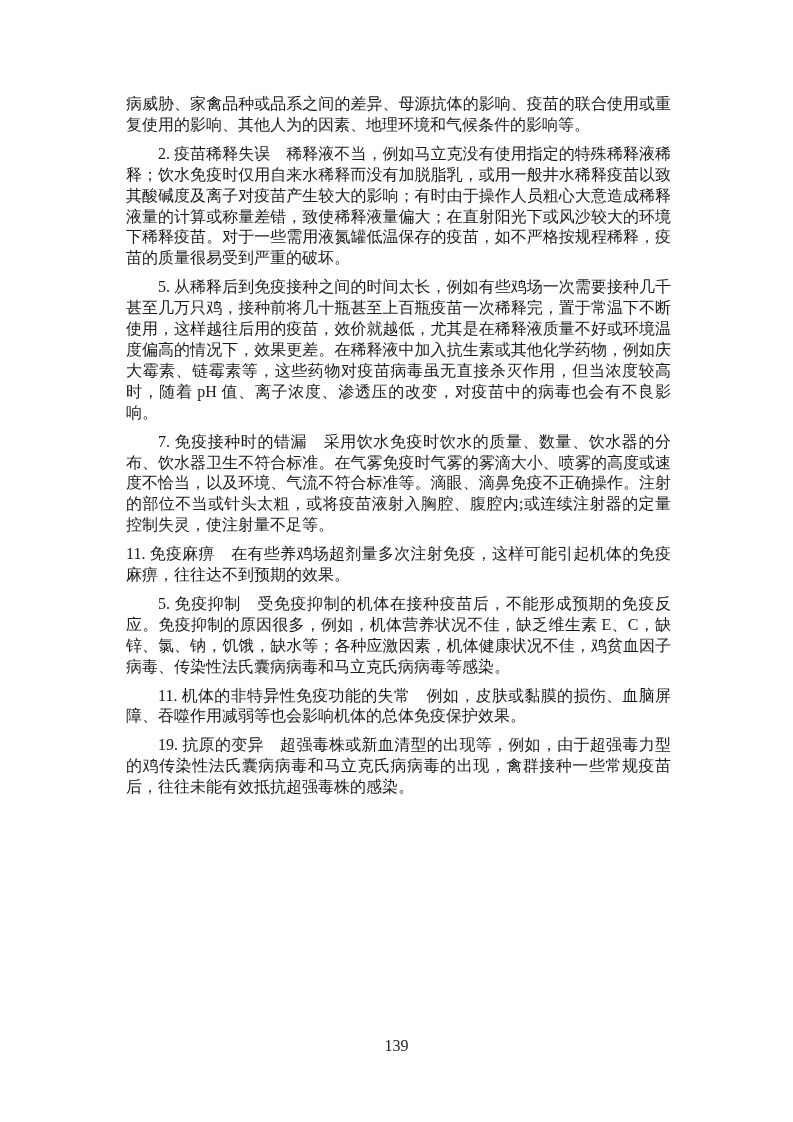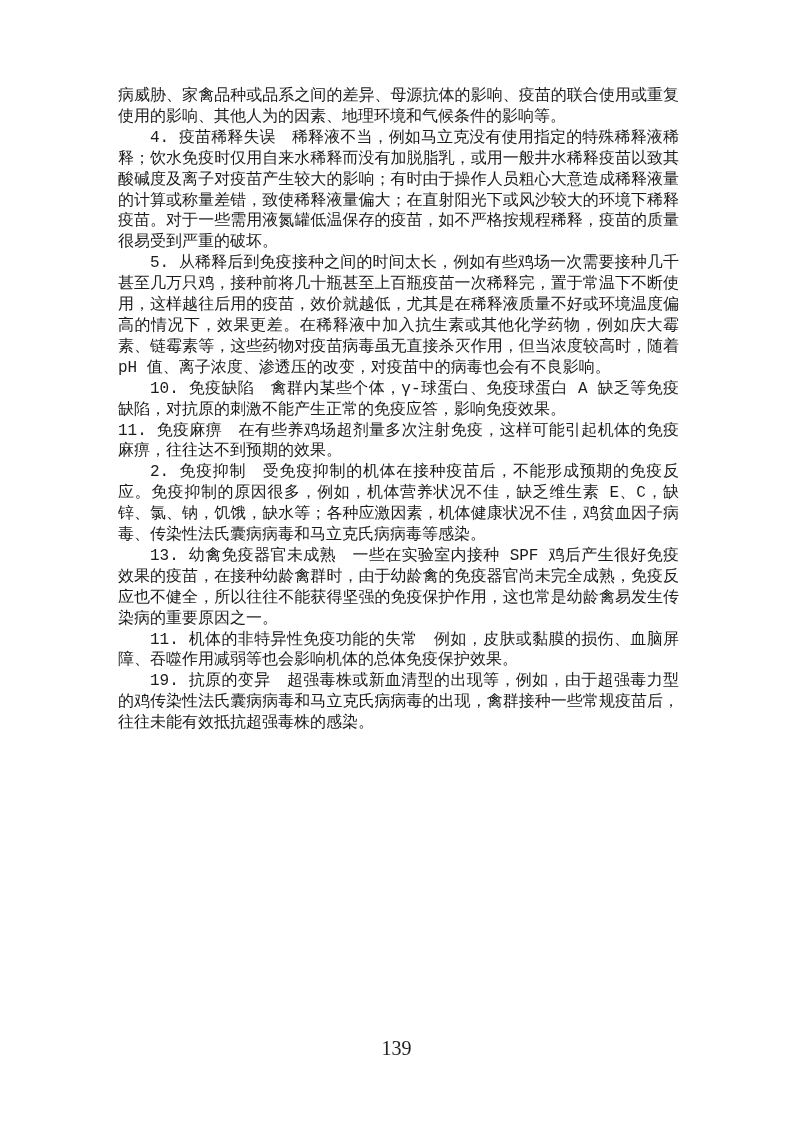--- a/index.html
+++ b/index.html
@@ -20,47 +20,45 @@
     position: absolute;
     left: 118px;
     top: 86px;
     width: 561px;
     font-size: 16px;
     line-height: 20.9px;
     text-align: justify;
     text-justify: inter-ideograph;
   }
   .text-block p {
-    margin: 0;
+    margin: 8px;
     padding: 0;
     word-break: break-all;
-    font-family: Liberation Mono, monospace;
   }
   .text-block p.indent {
     text-indent: 2em;
   }
   .page-number {
     position: absolute;
     top: 1037px;
     left: 0;
     width: 793px;
     text-align: center;
-    font-size: 20px;
+    font-size: 16px;
     color: #222222;
   }
 </style>
 </head>
 <body>
 
 <div class="page">
   <div class="text-block">
     <p>病威胁、家禽品种或品系之间的差异、母源抗体的影响、疫苗的联合使用或重复使用的影响、其他人为的因素、地理环境和气候条件的影响等。</p>
-    <p class="indent">4. 疫苗稀释失误　稀释液不当，例如马立克没有使用指定的特殊稀释液稀释；饮水免疫时仅用自来水稀释而没有加脱脂乳，或用一般井水稀释疫苗以致其酸碱度及离子对疫苗产生较大的影响；有时由于操作人员粗心大意造成稀释液量的计算或称量差错，致使稀释液量偏大；在直射阳光下或风沙较大的环境下稀释疫苗。对于一些需用液氮罐低温保存的疫苗，如不严格按规程稀释，疫苗的质量很易受到严重的破坏。</p>
+    <p class="indent">2. 疫苗稀释失误　稀释液不当，例如马立克没有使用指定的特殊稀释液稀释；饮水免疫时仅用自来水稀释而没有加脱脂乳，或用一般井水稀释疫苗以致其酸碱度及离子对疫苗产生较大的影响；有时由于操作人员粗心大意造成稀释液量的计算或称量差错，致使稀释液量偏大；在直射阳光下或风沙较大的环境下稀释疫苗。对于一些需用液氮罐低温保存的疫苗，如不严格按规程稀释，疫苗的质量很易受到严重的破坏。</p>
     <p class="indent">5. 从稀释后到免疫接种之间的时间太长，例如有些鸡场一次需要接种几千甚至几万只鸡，接种前将几十瓶甚至上百瓶疫苗一次稀释完，置于常温下不断使用，这样越往后用的疫苗，效价就越低，尤其是在稀释液质量不好或环境温度偏高的情况下，效果更差。在稀释液中加入抗生素或其他化学药物，例如庆大霉素、链霉素等，这些药物对疫苗病毒虽无直接杀灭作用，但当浓度较高时，随着 pH 值、离子浓度、渗透压的改变，对疫苗中的病毒也会有不良影响。</p>
-    <p class="indent">10. 免疫缺陷　禽群内某些个体，γ-球蛋白、免疫球蛋白 A 缺乏等免疫缺陷，对抗原的刺激不能产生正常的免疫应答，影响免疫效果。</p>
+    <p class="indent">7. 免疫接种时的错漏　采用饮水免疫时饮水的质量、数量、饮水器的分布、饮水器卫生不符合标准。在气雾免疫时气雾的雾滴大小、喷雾的高度或速度不恰当，以及环境、气流不符合标准等。滴眼、滴鼻免疫不正确操作。注射的部位不当或针头太粗，或将疫苗液射入胸腔、腹腔内;或连续注射器的定量控制失灵，使注射量不足等。</p>
     <p>11. 免疫麻痹　在有些养鸡场超剂量多次注射免疫，这样可能引起机体的免疫麻痹，往往达不到预期的效果。</p>
-    <p class="indent">2. 免疫抑制　受免疫抑制的机体在接种疫苗后，不能形成预期的免疫反应。免疫抑制的原因很多，例如，机体营养状况不佳，缺乏维生素 E、C，缺锌、氯、钠，饥饿，缺水等；各种应激因素，机体健康状况不佳，鸡贫血因子病毒、传染性法氏囊病病毒和马立克氏病病毒等感染。</p>
-    <p class="indent">13. 幼禽免疫器官未成熟　一些在实验室内接种 SPF 鸡后产生很好免疫效果的疫苗，在接种幼龄禽群时，由于幼龄禽的免疫器官尚未完全成熟，免疫反应也不健全，所以往往不能获得坚强的免疫保护作用，这也常是幼龄禽易发生传染病的重要原因之一。</p>
+    <p class="indent">5. 免疫抑制　受免疫抑制的机体在接种疫苗后，不能形成预期的免疫反应。免疫抑制的原因很多，例如，机体营养状况不佳，缺乏维生素 E、C，缺锌、氯、钠，饥饿，缺水等；各种应激因素，机体健康状况不佳，鸡贫血因子病毒、传染性法氏囊病病毒和马立克氏病病毒等感染。</p>
     <p class="indent">11. 机体的非特异性免疫功能的失常　例如，皮肤或黏膜的损伤、血脑屏障、吞噬作用减弱等也会影响机体的总体免疫保护效果。</p>
     <p class="indent">19. 抗原的变异　超强毒株或新血清型的出现等，例如，由于超强毒力型的鸡传染性法氏囊病病毒和马立克氏病病毒的出现，禽群接种一些常规疫苗后，往往未能有效抵抗超强毒株的感染。</p>
   </div>
   <div class="page-number">139</div>
 </div>
 
 </body></html>

